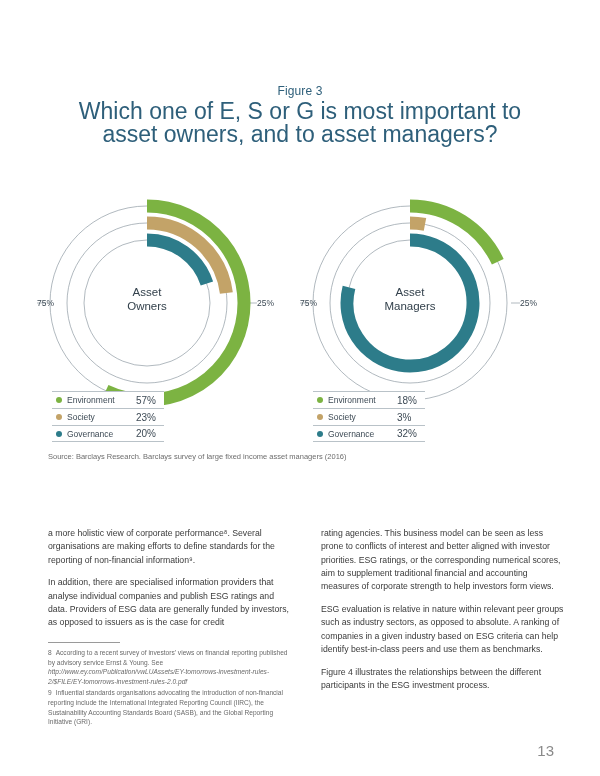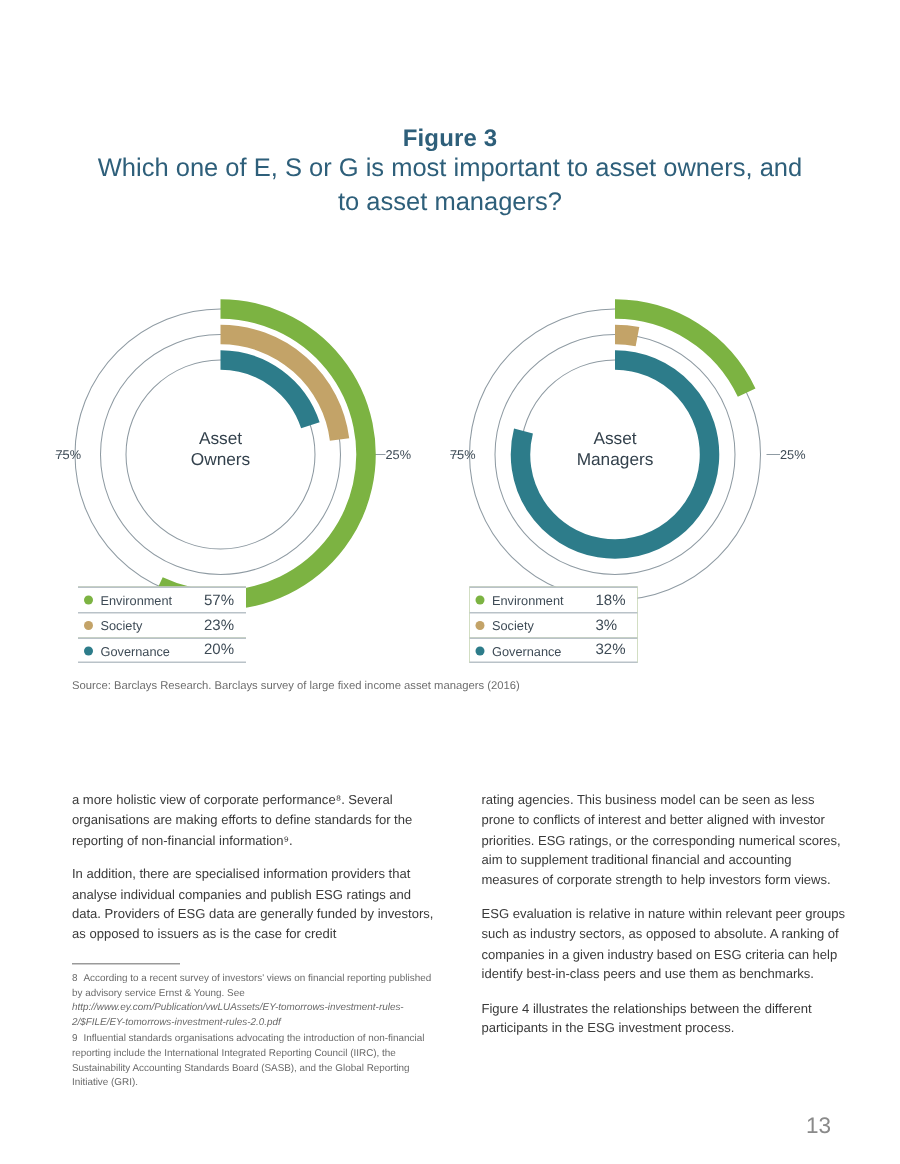--- a/index.html
+++ b/index.html
@@ -10,28 +10,28 @@
     color:#3d3d3d;
     position:relative;
     overflow:hidden;
   }
   .page{position:absolute;inset:0;}
 
   
   .fig-label{
     position:absolute;left:0;right:0;top:84px;
     text-align:center;
-    font-size:16px;font-weight:bold;
+    font-size:12px;font-weight:normal;
     color:#2e5f7a;
     letter-spacing:.1px;
   }
   .fig-title{
     position:absolute;left:60px;right:60px;top:100px;
     text-align:center;
-    font-size:17px;
+    font-size:23px;
     line-height:23px;
     color:#2e5f7a;
     font-weight:400;
   }
 
   
   .charts{
     position:absolute;top:185px;left:0;width:600px;height:245px;padding-left:44px;
   }
   .chart{
@@ -49,21 +49,21 @@
   .center-label{
     font-family:"Liberation Sans", sans-serif;
     font-size:11.5px;
     fill:#33414c;
   }
 
   
   .legend{
     position:absolute;
     width:112px;
-    background:#4d7c0f;
+    background:#0ea5e9;
     z-index:5;
   }
   .legend.left{left:52px;top:206px;}
   .legend.right{left:313px;top:206px;}
   .legend-row{
     display:flex;align-items:center;
     height:17px;
     border-top:1px solid #b9c2c8;
     padding:0 2px 0 4px;
     box-sizing:border-box;

